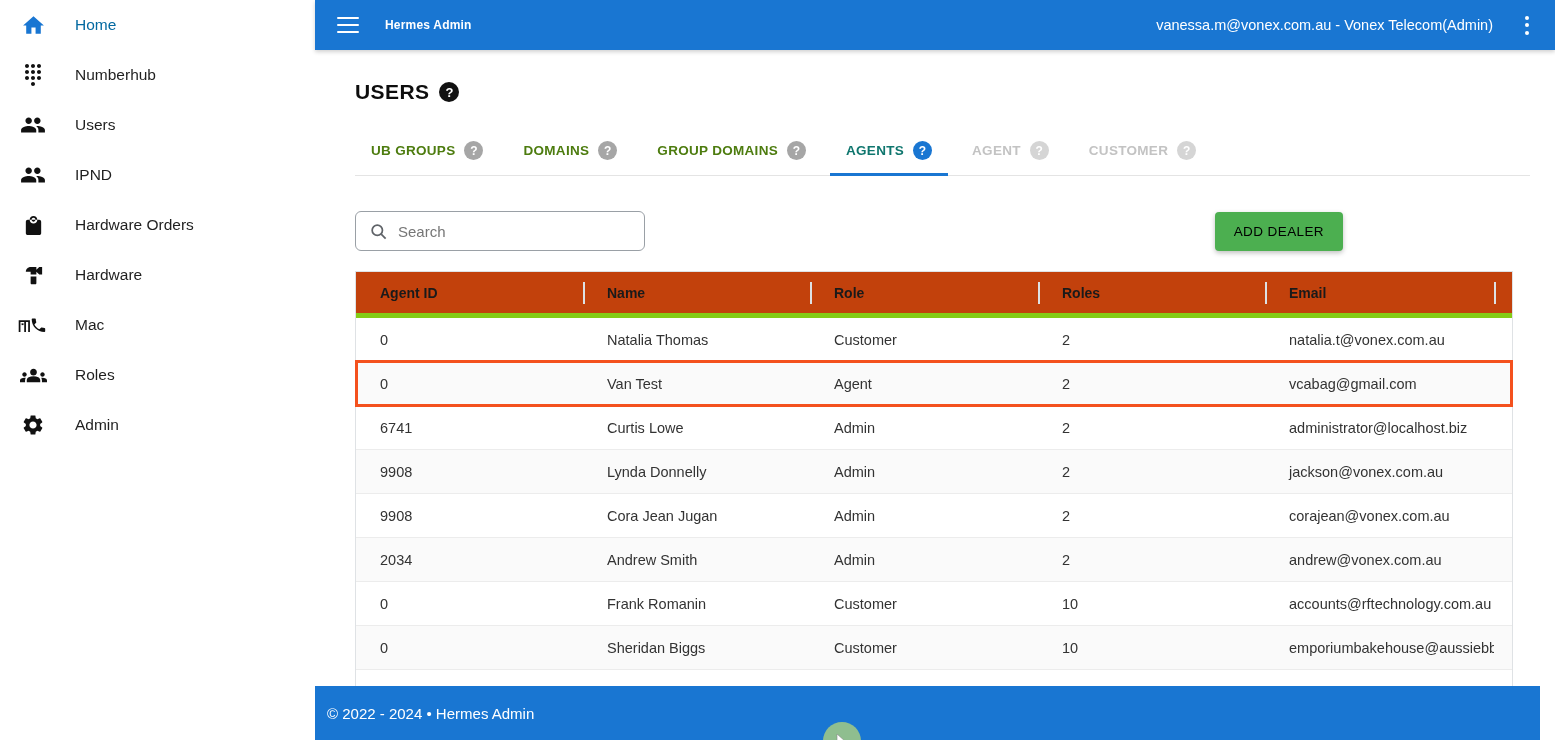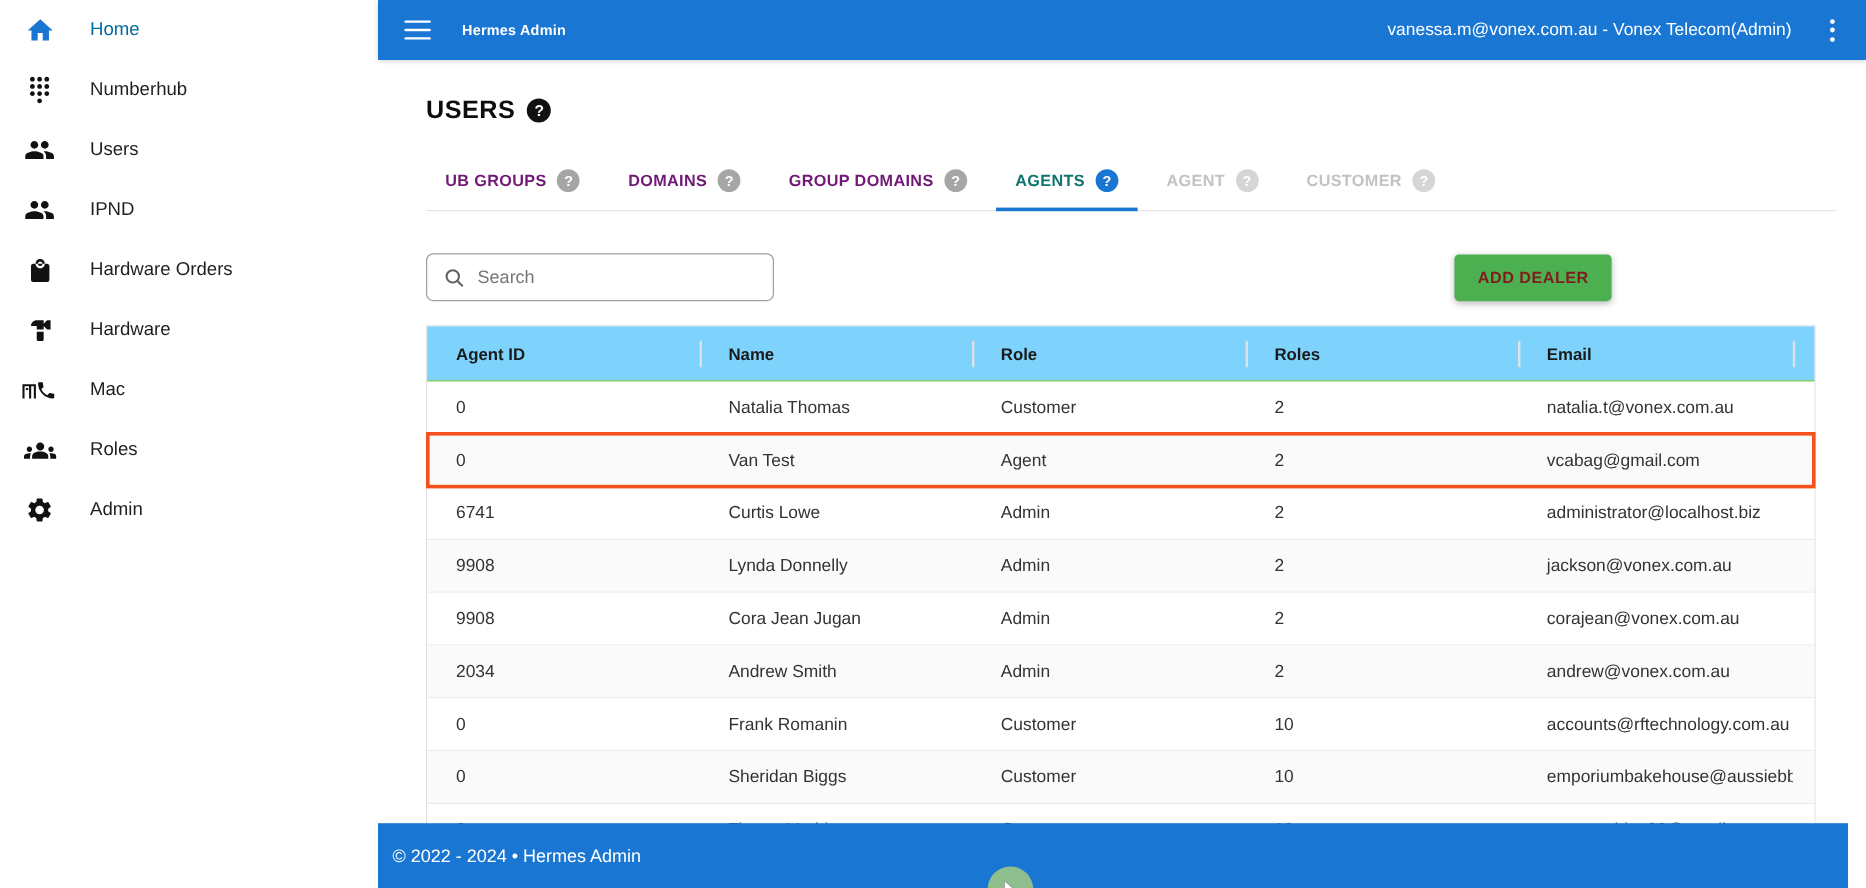--- a/index.html
+++ b/index.html
@@ -32,51 +32,51 @@
   .page-head{display:flex;align-items:center;gap:10px;margin:30px 0 0 40px;}
   .page-title{font-size:21px;font-weight:bold;color:#0d0d0d;letter-spacing:.4px;}
   .help-badge{width:20px;height:20px;border-radius:50%;background:#111;color:#fff;
               display:inline-flex;align-items:center;justify-content:center;flex:none;}
   .help-badge::before{content:"?";font-size:13px;font-weight:bold;line-height:1;}
 
   
   .tabs{display:flex;margin:24px 0 0 40px;width:1175px;border-bottom:1px solid #e4e4e4;
         box-sizing:border-box;}
   .tab{position:relative;display:flex;align-items:center;gap:9px;padding:13px 16px 15px;
-       margin-right:8px;font-size:13.5px;font-weight:bold;color:#701a75;letter-spacing:.3px;
+       margin-right:8px;font-size:13.5px;font-weight:bold;color:#4d7c0f;letter-spacing:.3px;
        cursor:pointer;white-space:nowrap;}
   .tab .help-badge{width:19px;height:19px;background:#a6a6a6;}
   .tab .help-badge::before{font-size:12px;}
   .tab.active{color:#0f766e;}
   .tab.active .help-badge{background:#1976d2;}
   .tab.disabled{color:#c3c3c3;}
   .tab.disabled .help-badge{background:#d5d5d5;}
   .tab.active::after{content:"";position:absolute;left:0;right:0;bottom:-1px;height:3px;
                      background:#1976d2;}
 
   
   .toolbar{display:flex;align-items:center;margin:35px 0 0 40px;width:1158px;}
   .search-box{display:flex;align-items:center;gap:8px;width:290px;height:40px;
               border:1px solid #9aa0a6;border-radius:6px;padding:0 13px;box-sizing:border-box;
               background:#fff;}
   .search-box svg{flex:none;}
   .search-input{border:none;outline:none;flex:1;font-size:15px;color:#333;background:transparent;
                 font-family:"Liberation Sans",sans-serif;}
   .search-input::placeholder{color:#767676;}
-  .add-btn{margin-left:auto;margin-right:170px;background:#4caf50;color:#7f1d1d;border:none;
-           border-radius:4px;padding:12px 19px;font-size:13.5px;font-weight:bold;
+  .add-btn{margin-left:auto;margin-right:170px;background:#4caf50;color:#000000;border:none;
+           border-radius:4px;padding:12px 19px;font-size:13.5px;font-weight:normal;
            letter-spacing:.4px;cursor:pointer;box-shadow:0 2px 5px rgba(0,0,0,.25);
            font-family:"Liberation Sans",sans-serif;}
 
   
   .table{margin:20px 0 0 40px;width:1158px;border:1px solid #dfe2e5;box-sizing:border-box;
          background:#fff;}
   .thead,.row{display:grid;grid-template-columns:227px 227px 228px 227px 229px 18px;
               align-items:center;box-sizing:border-box;}
-  .thead{height:46px;background:#7dd3fc;border-bottom:1px solid #84cc16;}
+  .thead{height:46px;background:#c2410c;border-bottom:5px solid #84cc16;}
   .th{position:relative;height:100%;display:flex;align-items:center;padding-left:24px;
       box-sizing:border-box;font-size:14px;font-weight:bold;color:#1a1a1a;}
   .th.sep::before{content:"";position:absolute;left:0;top:50%;transform:translateY(-50%);
                   width:2px;height:22px;background:#dde1e5;}
   .row{position:relative;height:44px;border-bottom:1px solid #ececec;background:#fff;
        font-size:14.5px;color:#333;}
   .row.alt{background:#fafafa;}
   .row:last-child{border-bottom:none;}
   .cell{padding-left:24px;white-space:nowrap;overflow:hidden;}
   .row.highlighted::after{content:"";position:absolute;left:-1px;right:-1px;top:-2px;bottom:-2px;

